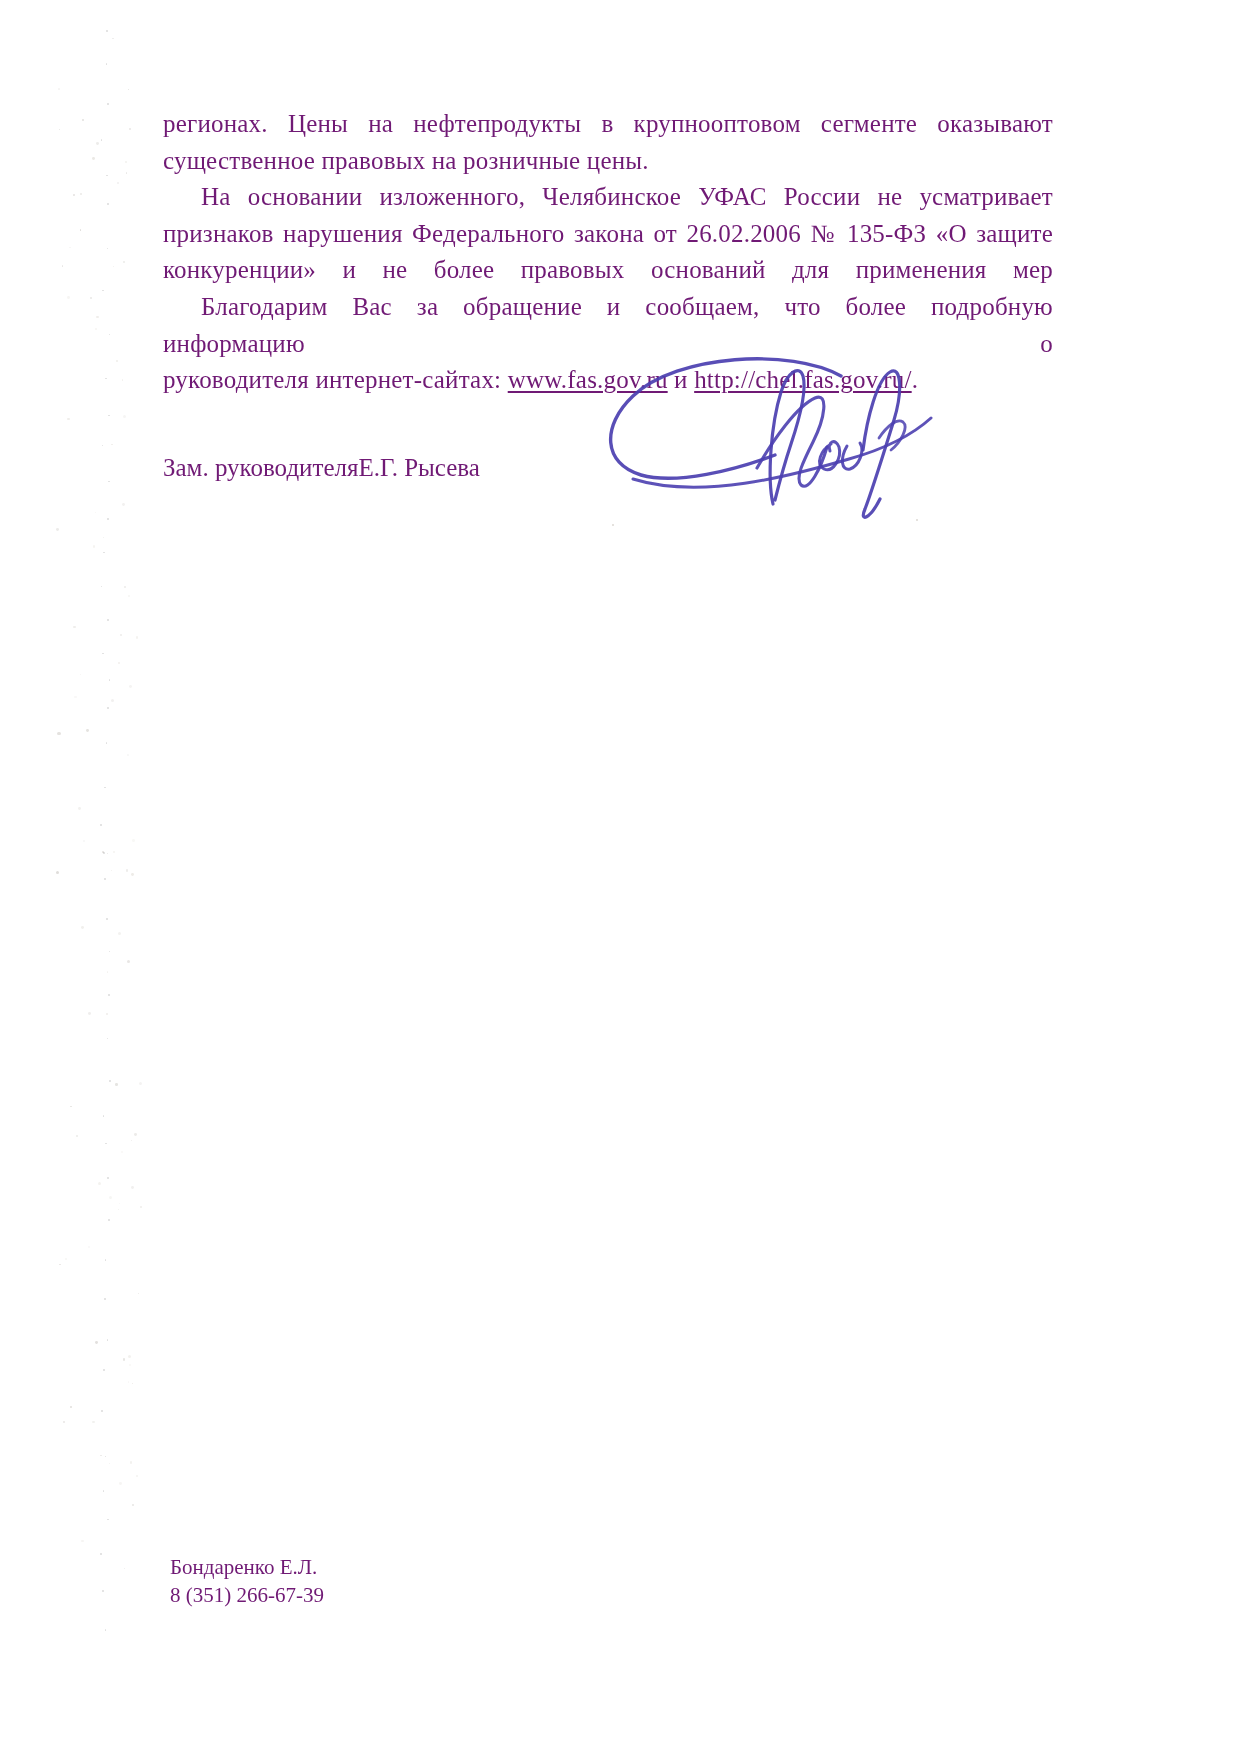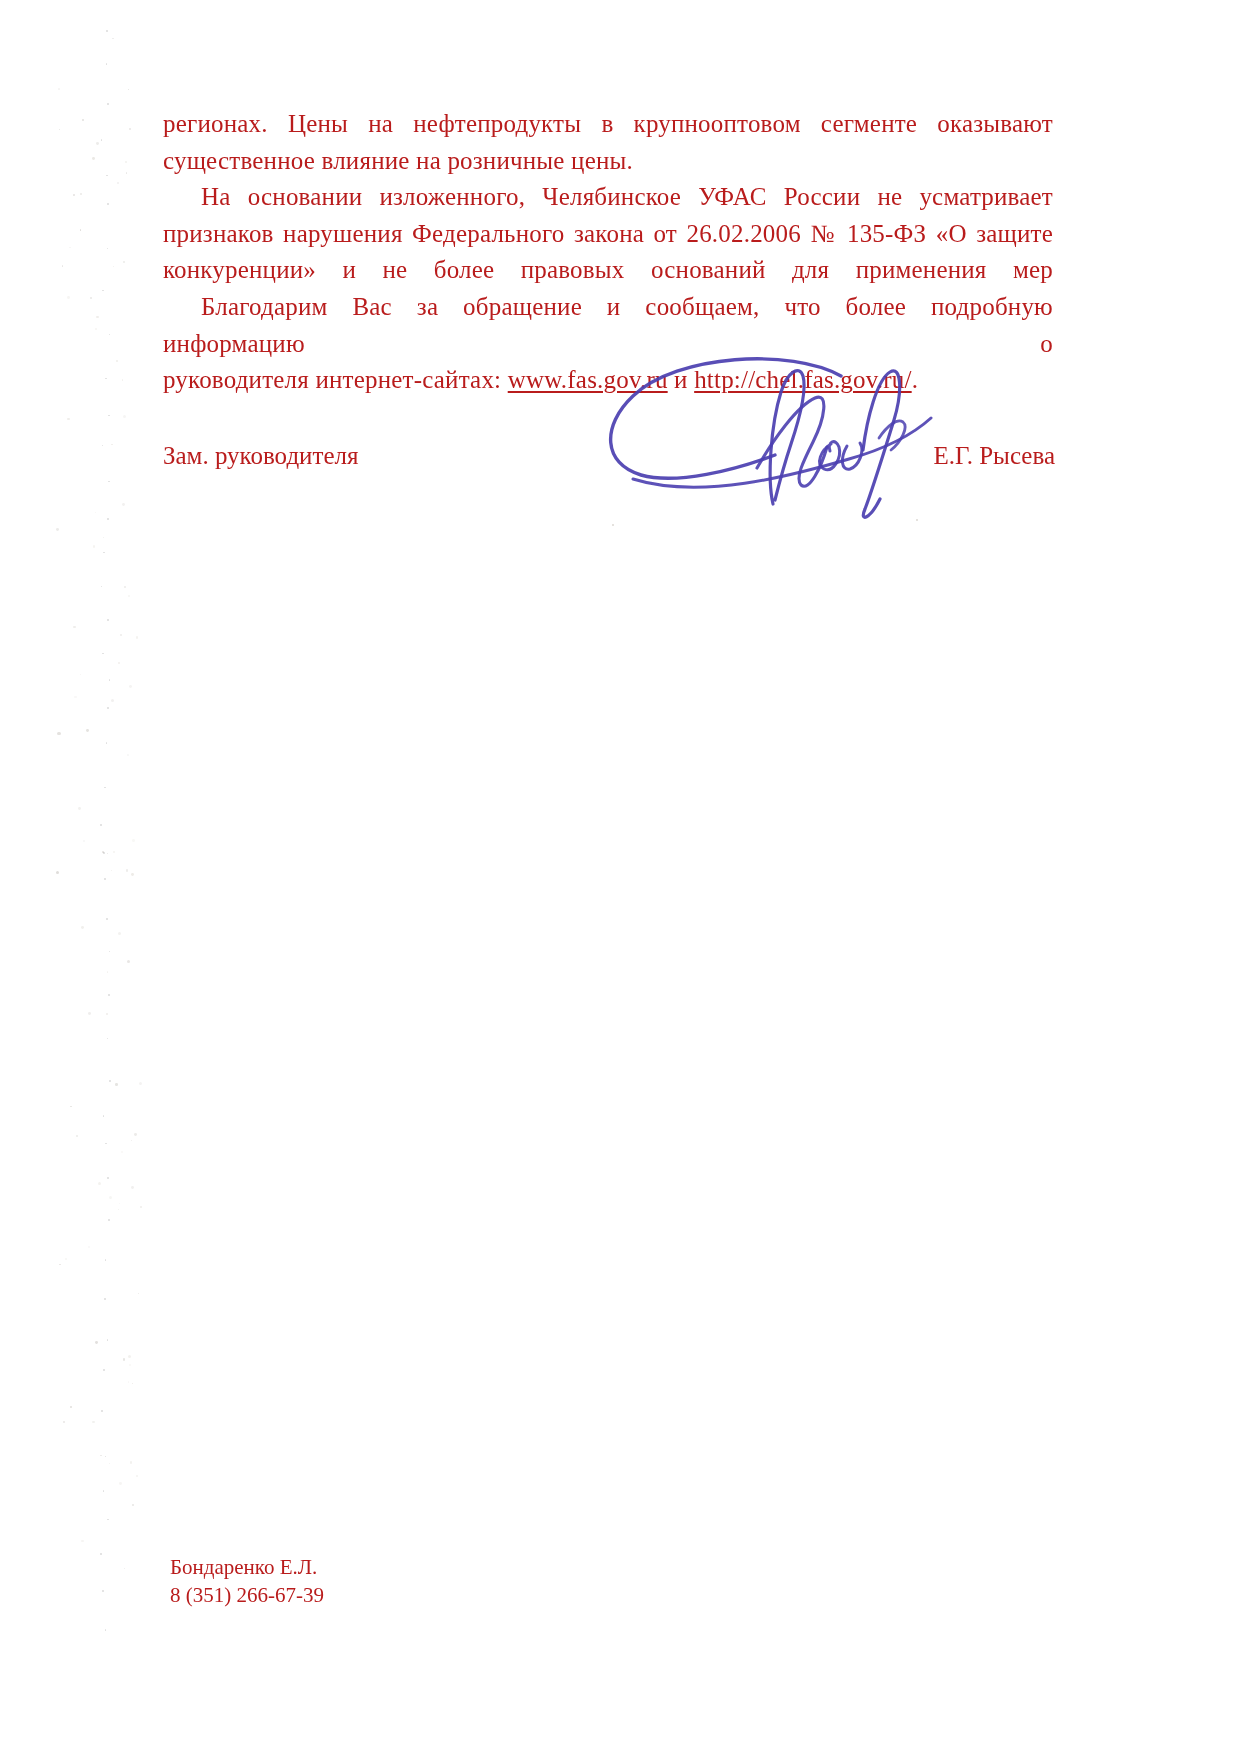--- a/index.html
+++ b/index.html
@@ -7,21 +7,21 @@
     padding: 0;
     background: #ffffff;
   }
   #page {
     position: relative;
     width: 1132px;
     height: 1753px;
     background: #ffffff;
     overflow: hidden;
     font-family: "Liberation Serif", "DejaVu Serif", serif;
-    color: #b91c1c;
+    color: #701a75;
   }
   
   .doc-text {
     position: absolute;
     left: 163px;
     top: 106px;
     width: 890px;
     font-size: 25px;
     line-height: 36.6px;
     letter-spacing: 0.2px;
@@ -34,24 +34,24 @@
   .line.indent { text-indent: 38px; }
   .u {
     text-decoration: underline;
     text-decoration-thickness: 2px;
     text-underline-offset: 3px;
   }
   
   .signoff-row {
     position: absolute;
     left: 163px;
-    top: 440px;
+    top: 452px;
     width: 892px;
     display: flex;
-    justify-content: space-between;
+    justify-content: flex-start;
     font-size: 25px;
     line-height: 32px;
   }
   
   .sig {
     position: absolute;
     left: 583px;
     top: 346px;
     width: 352px;
     height: 182px;
@@ -216,21 +216,21 @@
       <span class="speck" style="left: 107.473px; top: 1518.9px; width: 1.6px; height: 1.6px; background: rgb(141, 141, 141); opacity: 0.28;"></span>
       <span class="speck" style="left: 100.255px; top: 1553.12px; width: 1.6px; height: 1.6px; background: rgb(141, 141, 141); opacity: 0.28;"></span>
       <span class="speck" style="left: 102.491px; top: 1589.91px; width: 1.6px; height: 1.6px; background: rgb(141, 141, 141); opacity: 0.28;"></span>
       <span class="speck" style="left: 104.546px; top: 1629.25px; width: 1.6px; height: 1.6px; background: rgb(141, 141, 141); opacity: 0.28;"></span>
       <span class="speck" style="left: 612px; top: 524px; width: 2.4px; height: 2.4px; background: rgb(154, 143, 128); opacity: 0.35;"></span>
       <span class="speck" style="left: 916px; top: 519px; width: 2.4px; height: 2.4px; background: rgb(154, 143, 128); opacity: 0.35;"></span>
     </div>
 
   <div class="doc-text">
     <div class="line justify">регионах. Цены на нефтепродукты в крупнооптовом сегменте оказывают</div>
-    <div class="line">существенное влияние на розничные цены.</div>
+    <div class="line">существенное правовых на розничные цены.</div>
     <div class="line justify indent">На основании изложенного, Челябинское УФАС России не усматривает</div>
     <div class="line justify">признаков нарушения Федерального закона от 26.02.2006 № 135-ФЗ «О защите</div>
     <div class="line justify">конкуренции» и не более правовых оснований для применения мер</div>
     <div class="line justify indent">Благодарим Вас за обращение и сообщаем, что более подробную информацию о</div>
     <div class="line"><span>руководителя интернет-сайтах: </span><span class="u">www.fas.gov.ru</span><span> и </span><span class="u">http://chel.fas.gov.ru/</span><span>.</span></div>
   </div>
 
   <div class="signoff-row">
     <span>Зам. руководителя</span>
     <span>Е.Г. Рысева</span>

